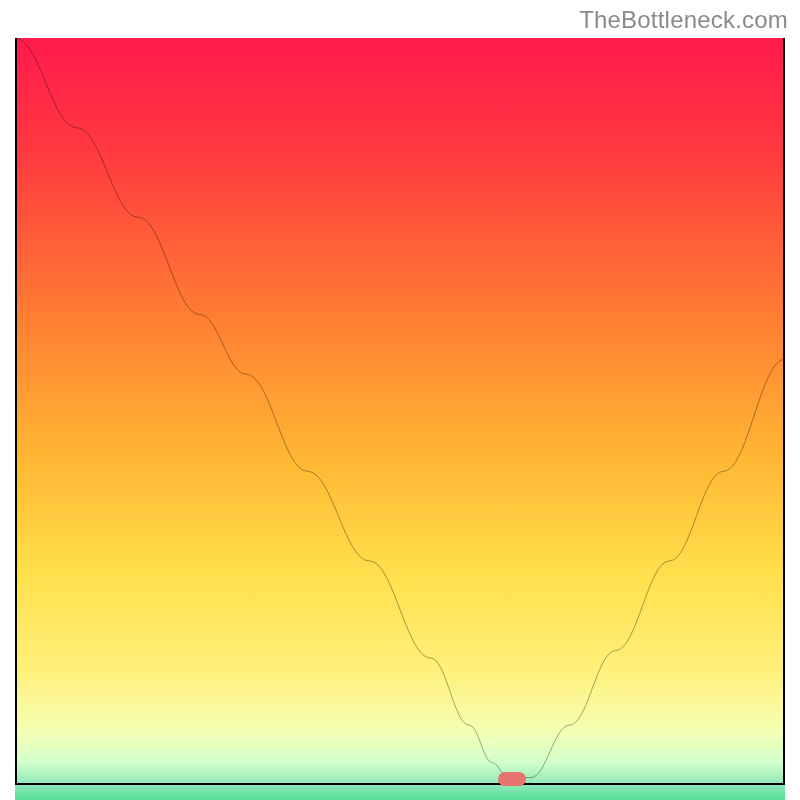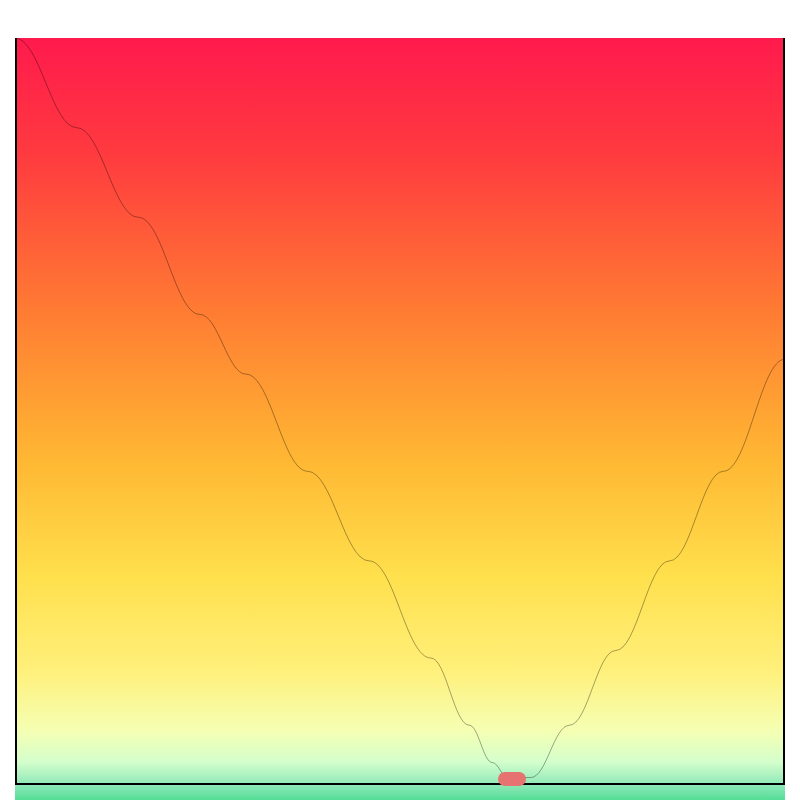--- a/index.html
+++ b/index.html
@@ -72,20 +72,21 @@
     font-weight: 500;
     color: #8a8a8a;
     letter-spacing: 0.2px;
   }
 </style>
 </head>
 <body>
 
 <div class="chart-container">
 
+  <div class="watermark">TheBottleneck.com</div>
 
   <div class="plot-area">
 
     <svg class="gradient-bg" viewBox="0 0 100 100" preserveAspectRatio="none">
       <defs>
         <linearGradient id="bgGrad" x1="0" y1="0" x2="0" y2="1">
             <stop offset="0%" stop-color="#ff1a4d"></stop>
             <stop offset="15%" stop-color="#ff3a3f"></stop>
             <stop offset="35%" stop-color="#ff7a33"></stop>
             <stop offset="55.00000000000001%" stop-color="#ffb833"></stop>

